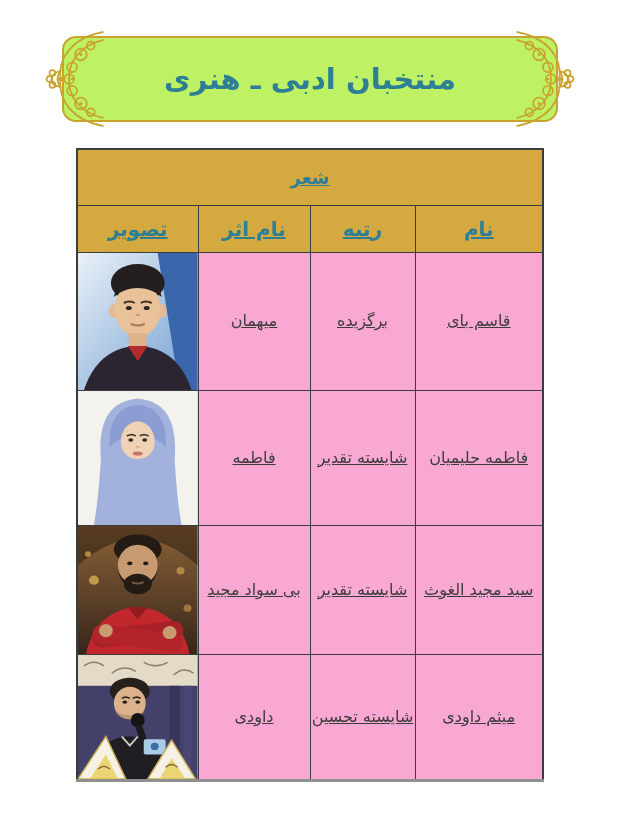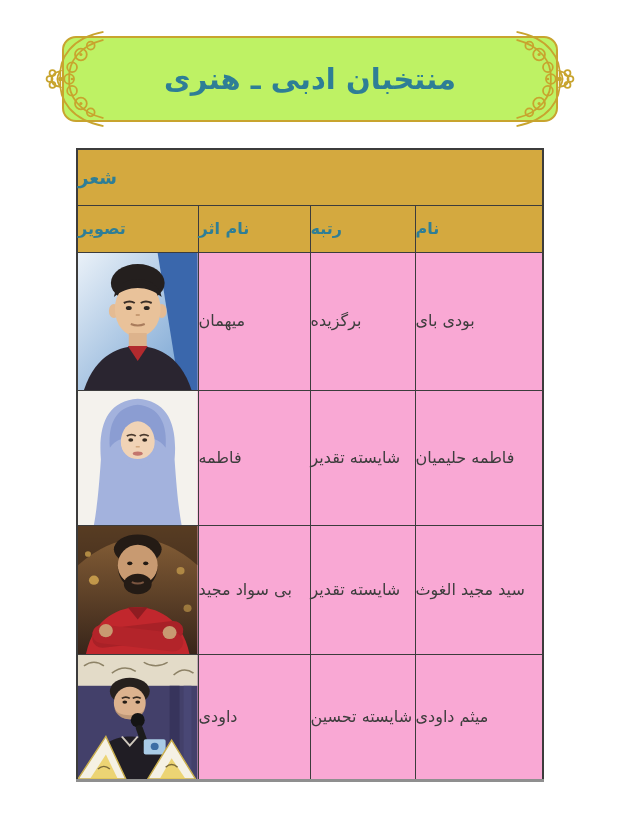--- a/index.html
+++ b/index.html
@@ -41,30 +41,31 @@
   table{
     width:100%;
     border-collapse:collapse;
     table-layout:fixed;
     direction:rtl;
     border:2px solid var(--border-dark);
     border-bottom:3px solid var(--border-shadow);
   }
   th,td{
     border:1px solid var(--border-dark);
-    text-align:left;vertical-align:middle;
+    text-align:center;vertical-align:middle;
     color:var(--text-dark);
+    text-decoration:underline;
   }
   thead th{
     background:var(--gold);
     color:var(--teal);
     font-weight:bold;
   }
   .section-title-row th{height:56px;font-size:18px;}
-  .col-header-row th{height:47px;font-size:16px;}
+  .col-header-row th{height:47px;font-size:20px;}
   tbody td{font-size:16px;line-height:1.5;background:#f9a8d4;}
   td.c-name{font-size:16px;}
   td.c-photo{padding:0;}
   .photo-wrap{display:block;width:100%;position:relative;overflow:hidden;}
   .r1 .photo-wrap{height:137px;}
   .r2 .photo-wrap{height:134px;}
   .r3 .photo-wrap{height:128px;}
   .r4 .photo-wrap{height:124px;}
   .photo-wrap svg{display:block;width:100%;height:100%;}
 </style>
@@ -140,21 +141,21 @@
         <tr class="col-header-row">
           <th>نام</th>
           <th>رتبه</th>
           <th>نام اثر</th>
           <th>تصویر</th>
         </tr>
       </thead>
       <tbody>
 
         <tr class="r1">
-          <td class="c-name">بودی بای</td>
+          <td class="c-name">قاسم بای</td>
           <td class="c-rank">برگزیده</td>
           <td class="c-work">میهمان</td>
           <td class="c-photo">
             <span class="photo-wrap">
               <svg viewBox="0 0 120 137" preserveAspectRatio="none">
                 <defs>
                   <linearGradient id="bg1" x1="0" y1="0" x2="1" y2="1">
                     <stop offset="0" stop-color="#eaf1f8"></stop>
                       <stop offset="1" stop-color="#6f9ed0"></stop>
                   </linearGradient>

